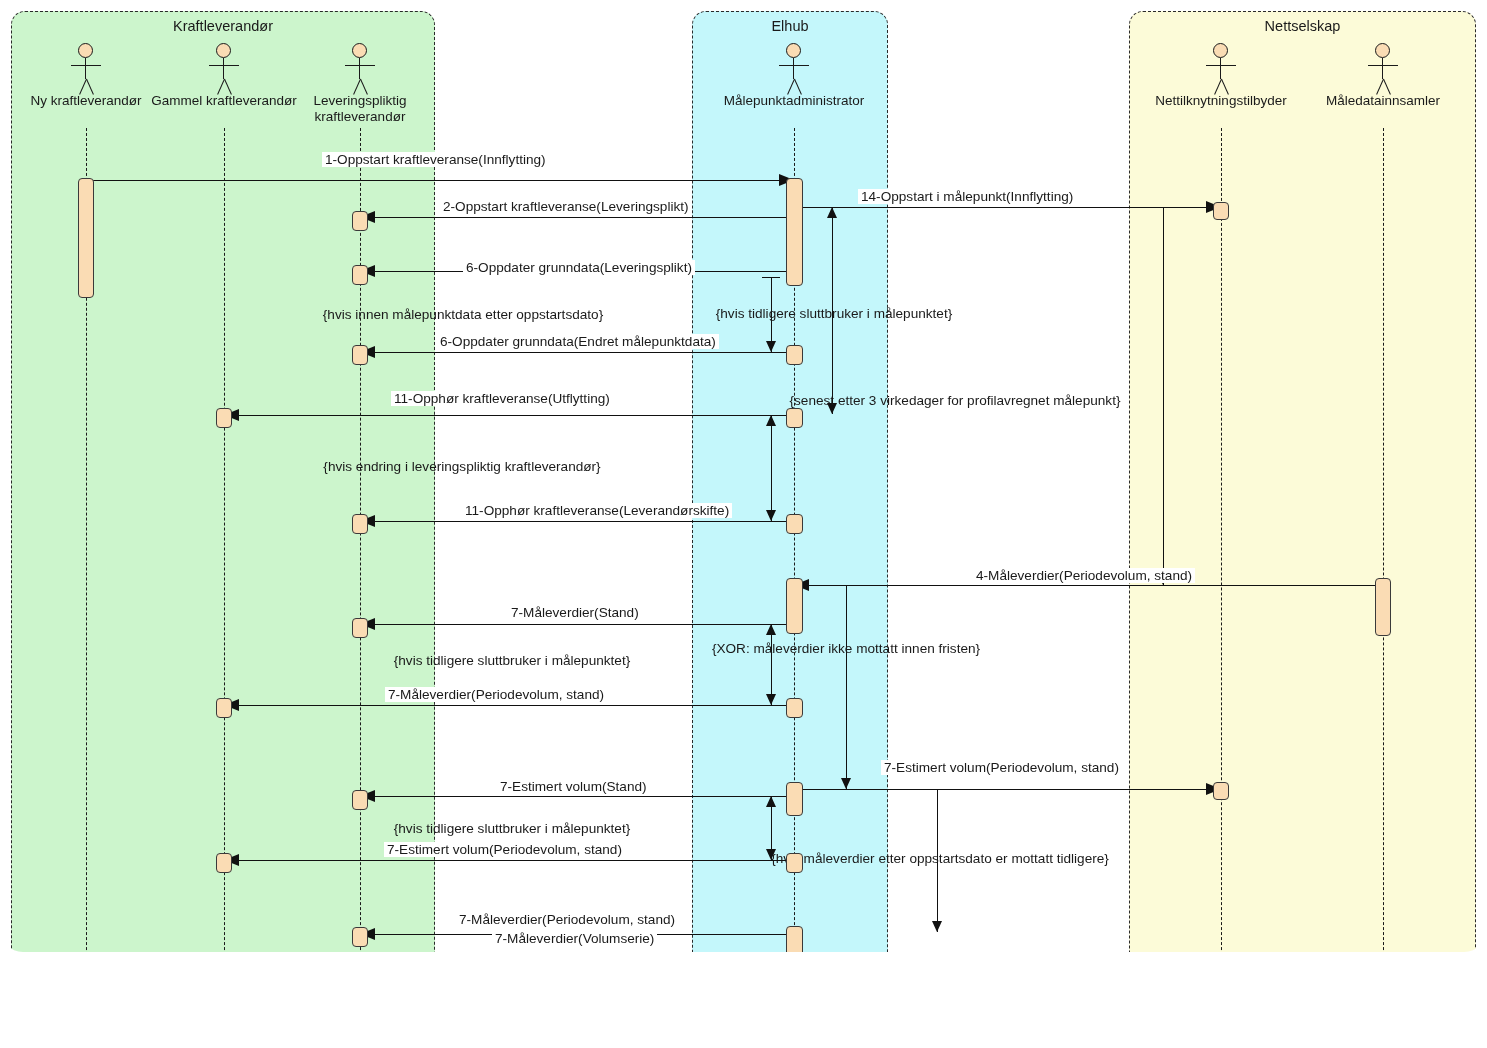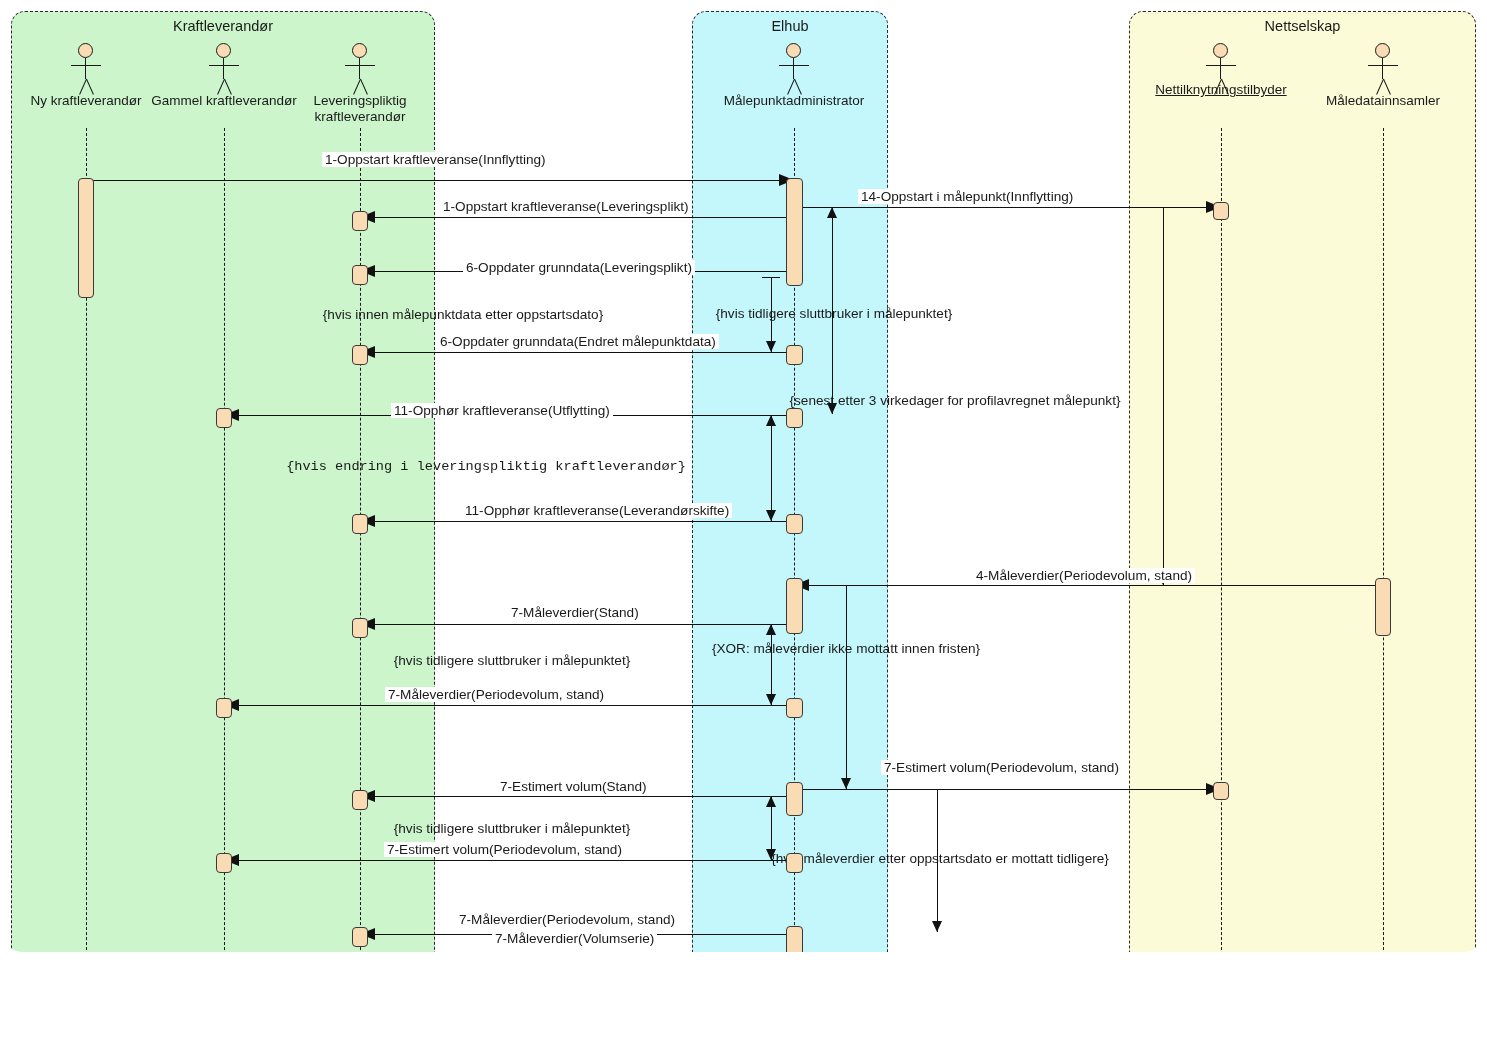--- a/index.html
+++ b/index.html
@@ -199,21 +199,21 @@
       </div>
       <div class="actor-label" style="left: 699px; top: 93px; width: 190px;">Målepunktadministrator</div>
       <div class="lifeline-line" style="left: 1221px; top: 128px; height: 882px;"></div>
       <div class="actor" style="left: 1198px; top: 43px;">
         <div class="head"></div>
         <div class="body"></div>
         <div class="arms"></div>
         <div class="leg-l"></div>
         <div class="leg-r"></div>
       </div>
-      <div class="actor-label" style="left: 1126px; top: 82px; width: 190px; text-decoration: underline;">Nettilknytningstilbyder</div>
+      <div class="actor-label" style="left: 1126px; top: 93px; width: 190px;">Nettilknytningstilbyder</div>
       <div class="lifeline-line" style="left: 1383px; top: 128px; height: 882px;"></div>
       <div class="actor" style="left: 1360px; top: 43px;">
         <div class="head"></div>
         <div class="body"></div>
         <div class="arms"></div>
         <div class="leg-l"></div>
         <div class="leg-r"></div>
       </div>
       <div class="actor-label" style="left: 1288px; top: 93px; width: 190px;">Måledatainnsamler</div>
     </div>
@@ -226,21 +226,21 @@
       <div class="vcap up" style="left: 827px; top: 207px;"></div>
       <div class="vcap down" style="left: 827px; top: 403px;"></div>
       <div class="constraint-label" style="left: 834px; top: 306px; transform: translateX(-50%);">{hvis tidligere sluttbruker i målepunktet}</div>
       <div class="vline" style="left: 1163px; top: 207px; height: 378px;"></div>
       <div class="vbar" style="left: 1154px; top: 207px; width: 18px;"></div>
       <div class="vcap down" style="left: 1158px; top: 574px;"></div>
       <div class="constraint-label" style="left: 955px; top: 393px; transform: translateX(-50%);">{senest etter 3 virkedager for profilavregnet målepunkt}</div>
       <div class="vline" style="left: 771px; top: 415px; height: 106px;"></div>
       <div class="vcap up" style="left: 766px; top: 415px;"></div>
       <div class="vcap down" style="left: 766px; top: 510px;"></div>
-      <div class="constraint-label" style="left: 486px; top: 459px; transform: translateX(-50%); font-family: Liberation Mono, monospace;">{hvis endring i leveringspliktig kraftleverandør}</div>
+      <div class="constraint-label" style="left: 462px; top: 459px; transform: translateX(-50%);">{hvis endring i leveringspliktig kraftleverandør}</div>
       <div class="vline" style="left: 771px; top: 624px; height: 81px;"></div>
       <div class="vcap up" style="left: 766px; top: 624px;"></div>
       <div class="vcap down" style="left: 766px; top: 694px;"></div>
       <div class="constraint-label" style="left: 512px; top: 653px; transform: translateX(-50%);">{hvis tidligere sluttbruker i målepunktet}</div>
       <div class="vline" style="left: 846px; top: 585px; height: 204px;"></div>
       <div class="vbar" style="left: 837px; top: 585px; width: 18px;"></div>
       <div class="vcap down" style="left: 841px; top: 778px;"></div>
       <div class="constraint-label" style="left: 846px; top: 641px; transform: translateX(-50%);">{XOR: måleverdier ikke mottatt innen fristen}</div>
       <div class="vline" style="left: 771px; top: 796px; height: 64px;"></div>
       <div class="vcap up" style="left: 766px; top: 796px;"></div>
@@ -250,33 +250,33 @@
       <div class="vbar" style="left: 928px; top: 789px; width: 18px;"></div>
       <div class="vcap down" style="left: 932px; top: 921px;"></div>
       <div class="constraint-label" style="left: 940px; top: 851px; transform: translateX(-50%);">{hvis måleverdier etter oppstartsdato er mottatt tidligere}</div>
     </div>
   <div id="messages-layer">
       <div class="msg-line" style="left: 86px; top: 180px; width: 708px;"></div>
       <div class="arrowhead right" style="top: 174px; left: 779px;"></div>
       <div class="msg-label" style="left: 322px; top: 152px;">1-Oppstart kraftleveranse(Innflytting)</div>
       <div class="msg-line" style="left: 360px; top: 217px; width: 434px;"></div>
       <div class="arrowhead left" style="top: 211px; left: 360px;"></div>
-      <div class="msg-label" style="left: 440px; top: 199px;">1-Oppstart kraftleveranse(Leveringsplikt)</div>
+      <div class="msg-label" style="left: 440px; top: 199px;">2-Oppstart kraftleveranse(Leveringsplikt)</div>
       <div class="msg-line" style="left: 794px; top: 207px; width: 427px;"></div>
       <div class="arrowhead right" style="top: 201px; left: 1206px;"></div>
       <div class="msg-label" style="left: 858px; top: 189px;">14-Oppstart i målepunkt(Innflytting)</div>
       <div class="msg-line" style="left: 360px; top: 271px; width: 434px;"></div>
       <div class="arrowhead left" style="top: 265px; left: 360px;"></div>
       <div class="msg-label" style="left: 463px; top: 260px;">6-Oppdater grunndata(Leveringsplikt)</div>
       <div class="msg-line" style="left: 360px; top: 352px; width: 434px;"></div>
       <div class="arrowhead left" style="top: 346px; left: 360px;"></div>
       <div class="msg-label" style="left: 437px; top: 334px;">6-Oppdater grunndata(Endret målepunktdata)</div>
       <div class="msg-line" style="left: 224px; top: 415px; width: 570px;"></div>
       <div class="arrowhead left" style="top: 409px; left: 224px;"></div>
-      <div class="msg-label" style="left: 391px; top: 391px; margin-top: 12px;">11-Opphør kraftleveranse(Utflytting)</div>
+      <div class="msg-label" style="left: 391px; top: 391px;">11-Opphør kraftleveranse(Utflytting)</div>
       <div class="msg-line" style="left: 360px; top: 521px; width: 434px;"></div>
       <div class="arrowhead left" style="top: 515px; left: 360px;"></div>
       <div class="msg-label" style="left: 462px; top: 503px;">11-Opphør kraftleveranse(Leverandørskifte)</div>
       <div class="msg-line" style="left: 794px; top: 585px; width: 589px;"></div>
       <div class="arrowhead left" style="top: 579px; left: 794px;"></div>
       <div class="msg-label" style="left: 973px; top: 568px;">4-Måleverdier(Periodevolum, stand)</div>
       <div class="msg-line" style="left: 360px; top: 624px; width: 434px;"></div>
       <div class="arrowhead left" style="top: 618px; left: 360px;"></div>
       <div class="msg-label" style="left: 508px; top: 605px;">7-Måleverdier(Stand)</div>
       <div class="msg-line" style="left: 224px; top: 705px; width: 570px;"></div>

